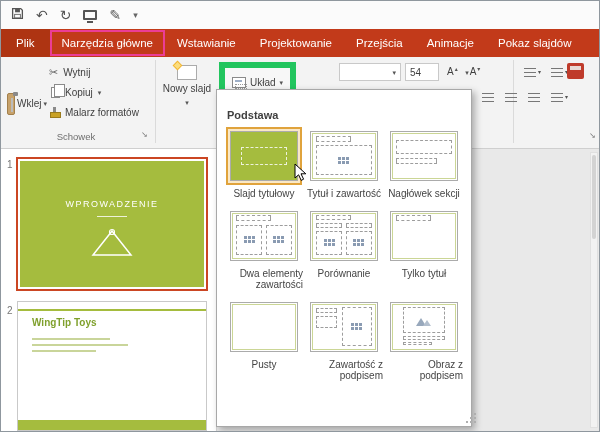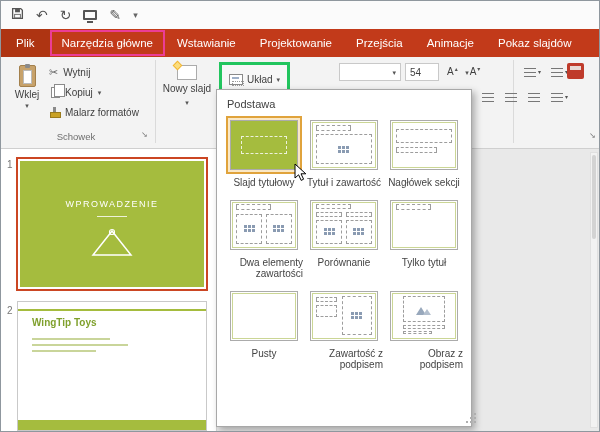--- a/index.html
+++ b/index.html
@@ -18,21 +18,21 @@
   
   .tabs{position:absolute;top:28px;left:0;right:0;height:28px;background:var(--ribbon-red,#C23A1A);
         display:flex;align-items:stretch;color:#fff;font-size:11.5px;white-space:nowrap;}
   .tab{display:flex;align-items:center;padding:0 12px;cursor:default;}
   .tab-file{background:var(--file-red,#AE3412);padding:12px 15px;}
   .tab-active{border:2px solid var(--highlight-pink,#EB3D96);margin:1px 0;padding:0 10px;}
 
   
   .ribbon{position:absolute;top:56px;left:0;right:0;height:92px;background:#F3F3F3;
           border-bottom:1px solid #CFCFCF;color:#3F3F3F;font-size:10px;}
-  .paste-btn{position:absolute;left:6px;top:3px;width:40px;height:82px;display:flex;flex-direction:column;
+  .paste-btn{position:absolute;left:6px;top:3px;width:40px;height:82px;display:flex;
              align-items:center;gap:2px;padding-top:5px;}
   .clipboard-ic{width:17px;height:22px;background:#C7A26B;border:1px solid #A3804C;border-radius:2px;position:relative;}
   .clipboard-ic::before{content:"";position:absolute;left:3px;top:4px;right:3px;bottom:2px;background:#fff;border:1px solid #bbb;}
   .clipboard-ic::after{content:"";position:absolute;left:5px;top:-2px;width:5px;height:4px;background:#8A8A8A;border-radius:1px;}
   .c8{font-size:7px;color:#555;line-height:1;}
   .c6{font-size:6px;color:#555;line-height:1;}
   .edit-col{position:absolute;left:48px;top:5px;}
   .mini-row{display:flex;align-items:center;gap:5px;height:20px;cursor:default;}
   .scissors{font-size:11px;color:#666;}
   .icon-copy{position:relative;width:9px;height:11px;border:1px solid #8a8a8a;background:#fff;margin-left:2px;}
@@ -42,21 +42,21 @@
   .brush-ic::after{content:"";position:absolute;left:4px;top:0;width:3px;height:5px;background:#8a8a8a;}
   .group-label{position:absolute;left:0;top:74px;width:150px;text-align:center;font-size:9.5px;color:#6E6E6E;}
   .launcher{position:absolute;font-size:8px;color:#777;cursor:default;}
   .vsep{position:absolute;top:3px;height:83px;width:1px;background:#DADADA;}
   .newslide-btn{position:absolute;left:160px;top:3px;width:52px;height:84px;text-align:center;cursor:default;}
   .ns-icon{display:block;width:20px;height:15px;margin:5px auto 3px;background:#fff;border:1px solid #ABABAB;position:relative;}
   .sparkle{position:absolute;left:-4px;top:-4px;width:7px;height:7px;background:#F2B632;transform:rotate(45deg);}
   .sparkle::after{content:"";position:absolute;left:1px;top:1px;width:5px;height:5px;background:#FBDD7E;}
   .ns-text{width:50px;margin:0 auto;line-height:1.25;}
   .layout-btn{position:absolute;left:218px;top:5px;height:21px;display:flex;align-items:center;gap:4px;
-              padding:14px 7px;background:#F7F7F7;border:3px solid #22c55e;cursor:default;}
+              padding:14px 7px;background:#F7F7F7;border:6px solid #22c55e;cursor:default;}
   .lay-icon{width:14px;height:11px;border:1px solid #8A8A8A;background:#fff;position:relative;}
   .lay-icon::before{content:"";position:absolute;left:2px;top:2px;width:7px;height:2px;background:#9FB0C8;}
   .lay-icon::after{content:"";position:absolute;left:2px;top:6px;width:10px;height:3px;border:1px dotted #9a9a9a;}
   .fmt1{position:absolute;left:338px;top:6px;display:flex;align-items:center;gap:4px;}
   .combo{height:18px;border:1px solid #C9C9C9;background:#fff;display:flex;align-items:center;
          justify-content:space-between;padding:0 4px;cursor:default;}
   .font-combo{width:62px;}
   .size-combo{width:34px;gap:44px;}
   .abtn{height:18px;display:flex;align-items:flex-start;gap:1px;padding:2px 3px;cursor:default;border:1px solid transparent;}
   .lines{display:inline-block;width:12px;height:9px;
@@ -87,21 +87,21 @@
   .t2-bottom{position:absolute;left:0;right:0;bottom:0;height:10px;background:var(--accent-green,#A5BC3E);}
 
   
   .canvas{position:absolute;left:216px;top:148px;right:0;bottom:0;background:#E9E9E9;}
   .vscroll{position:absolute;right:1px;top:3px;width:8px;bottom:3px;background:#F2F2F2;border:1px solid #E0E0E0;}
   .vthumb{position:absolute;left:1px;right:1px;top:2px;height:84px;background:#D3D3D3;border-radius:2px;}
 
   
   .menu{position:absolute;left:215px;top:88px;width:256px;height:338px;background:#fff;
         border:1px solid #A8A8A8;box-shadow:3px 3px 7px rgba(0,0,0,.3);z-index:5;font-size:10px;color:#444;}
-  .menu-header{padding:8px 10px 4px;font-size:11px;font-weight:normal;color:#404040;}
+  .menu-header{padding:19px 10px 4px;font-size:11px;font-weight:bold;color:#404040;}
   .menu-grid{display:grid;grid-template-columns:repeat(3,1fr);row-gap:7px;column-gap:2px;
              padding:2px 8px;justify-items:center;align-items:start;}
   .lo{display:flex;flex-direction:column;align-items:center;cursor:default;}
   .lo-thumbwrap{padding:2px;border:2px solid transparent;}
   .lo.selected .lo-thumbwrap{border-color:var(--menu-sel-border,#E0A33C);background:var(--menu-sel-bg,#FAE8C6);}
   .lo-thumb{width:68px;height:50px;border:1px solid #ABABAB;background:#fff;position:relative;}
   .lo-thumb.framed::before{content:"";position:absolute;inset:1px;border:1px solid #CBD695;pointer-events:none;}
   .lo-thumb.green{background:var(--accent-green,#A5BC3E);}
   .lo-label{margin-top:3px;max-width:80px;text-align:right;line-height:1.15;}
   .d{position:absolute;border:1px dashed #9D9D9D;display:flex;align-items:center;justify-content:center;}

